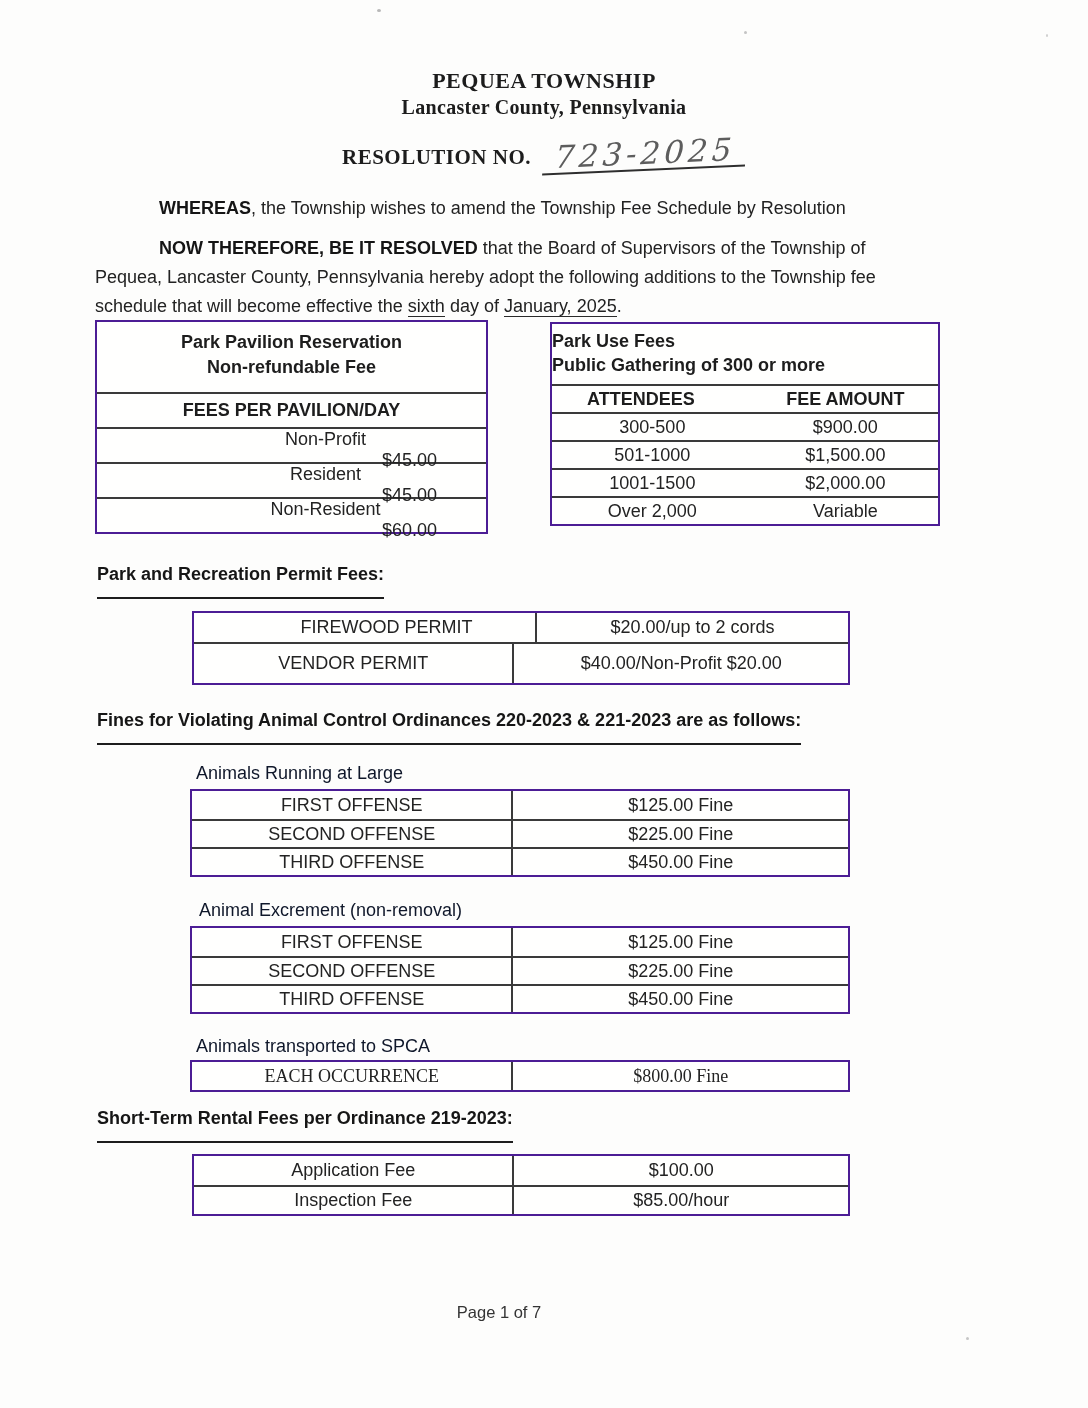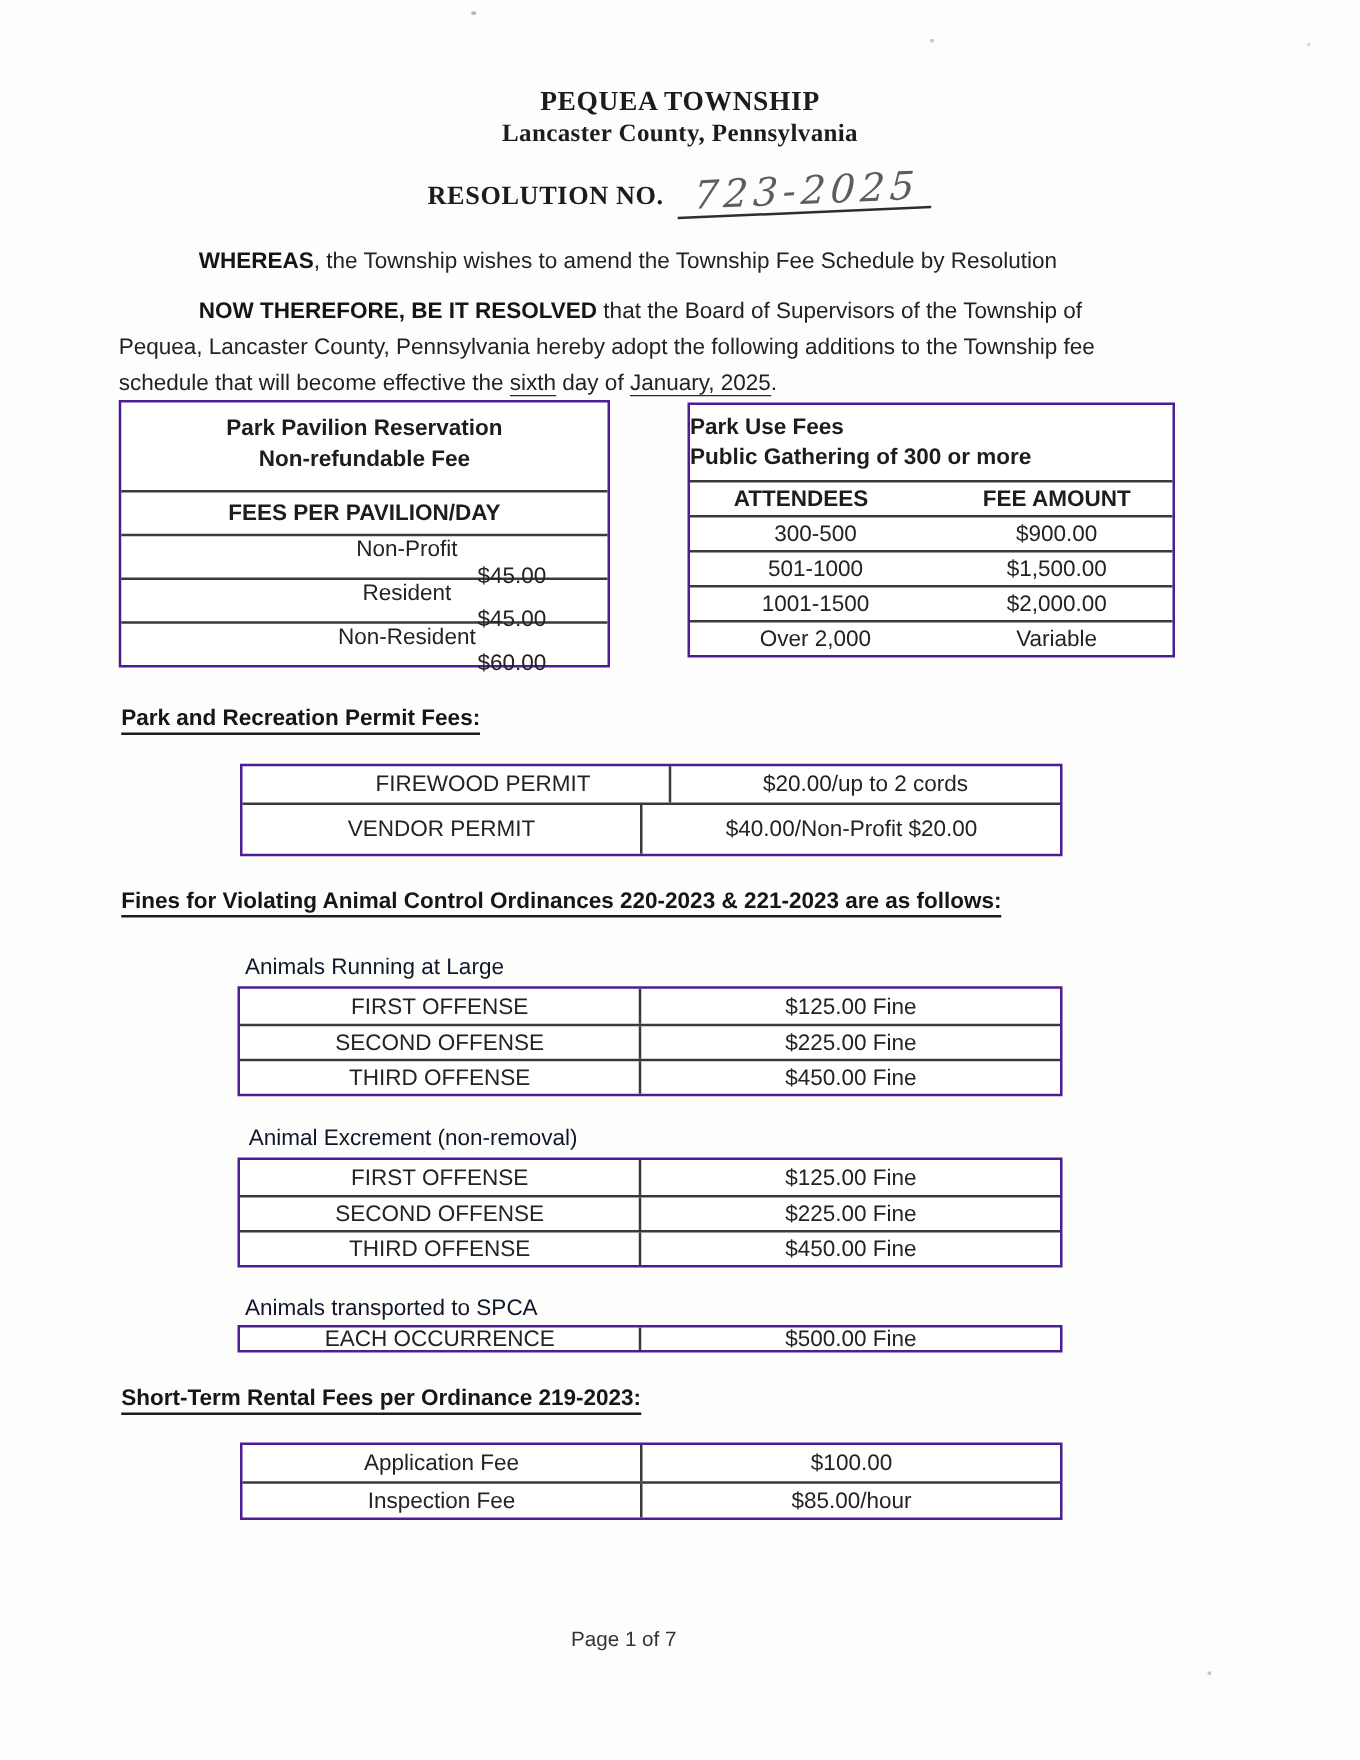--- a/index.html
+++ b/index.html
@@ -74,21 +74,21 @@
   .use-fee  { flex:1; text-align:center; }
   .use-cols { font-weight:bold; color:#1d1d1d; }
   
   .two-col .trow { }
   .cell-l { width:49%; text-align:center; border-right:2px solid #3a3a3a; align-self:stretch; display:flex; align-items:center; justify-content:center; box-sizing:border-box; }
   .cell-r { flex:1; text-align:center; }
   
   .section-heading {
     position:absolute; left:97px;
     font-size:18px; font-weight:bold; color:#161616;
-    border-bottom:2px solid #1d1d1d; padding-bottom:1px;
+    border-bottom:2px solid #1d1d1d; padding-bottom:12px;
   }
   .table-label { position:absolute; font-size:18px; color:#0f172a; }
   
   .page-footer {
     position:absolute; top:1303px; left:0; right:90px;
     text-align:center; font-size:16.5px; color:#343434;
   }
   
   .speck { position:absolute; border-radius:50%; }
 </style>
@@ -210,23 +210,23 @@
       <span class="cell-r">$225.00 Fine</span>
     </div>
     <div class="trow" style="height:28px;">
       <span class="cell-l">THIRD OFFENSE</span>
       <span class="cell-r">$450.00 Fine</span>
     </div>
   </div>
 
   <div class="table-label" style="top:1036px; left:196px;">Animals transported to SPCA</div>
   <div class="scan-table two-col" style="top:1060px; left:190px; width:660px;">
-    <div class="trow" style="height:18px;">
+    <div class="trow" style="height:28px;font-family:Liberation Serif, serif;">
       <span class="cell-l">EACH OCCURRENCE</span>
-      <span class="cell-r">$500.00 Fine</span>
+      <span class="cell-r">$800.00 Fine</span>
     </div>
   </div>
 
   <div class="section-heading" style="top:1108px;">Short-Term Rental Fees per Ordinance 219-2023:</div>
 
   <div class="scan-table two-col" style="top:1154px; left:192px; width:658px;">
     <div class="trow" style="height:29px;">
       <span class="cell-l">Application Fee</span>
       <span class="cell-r">$100.00</span>
     </div>

